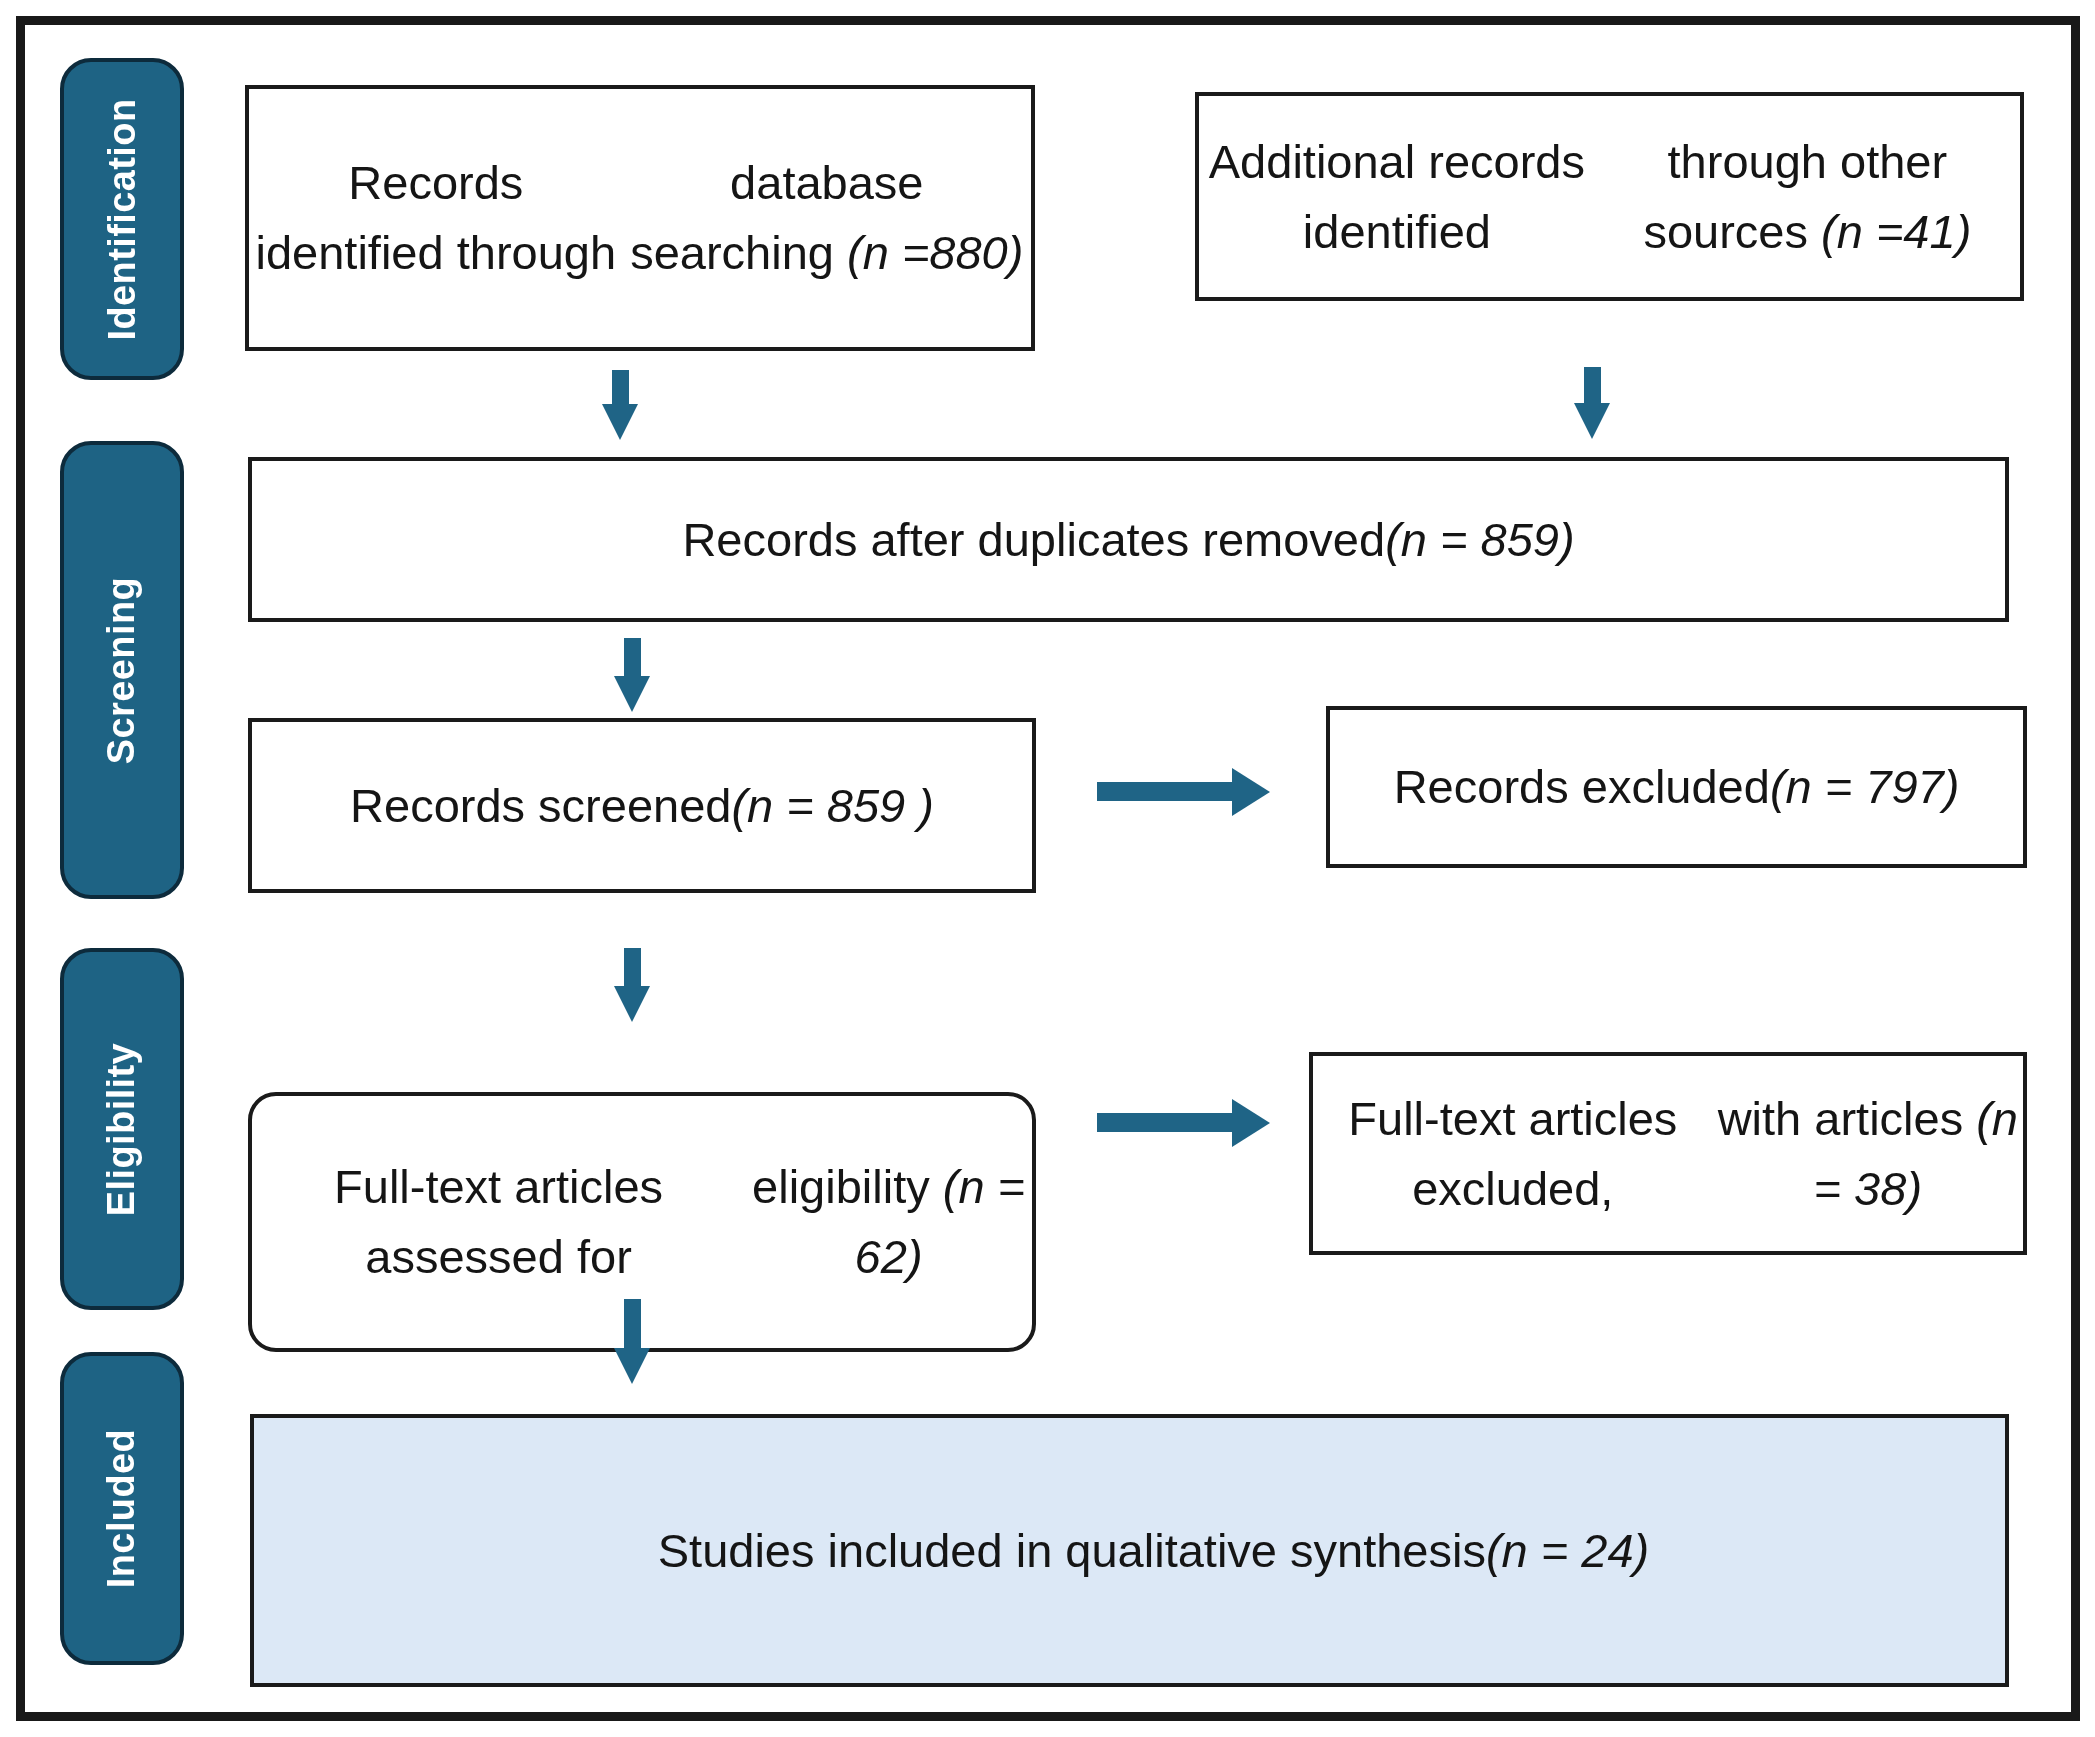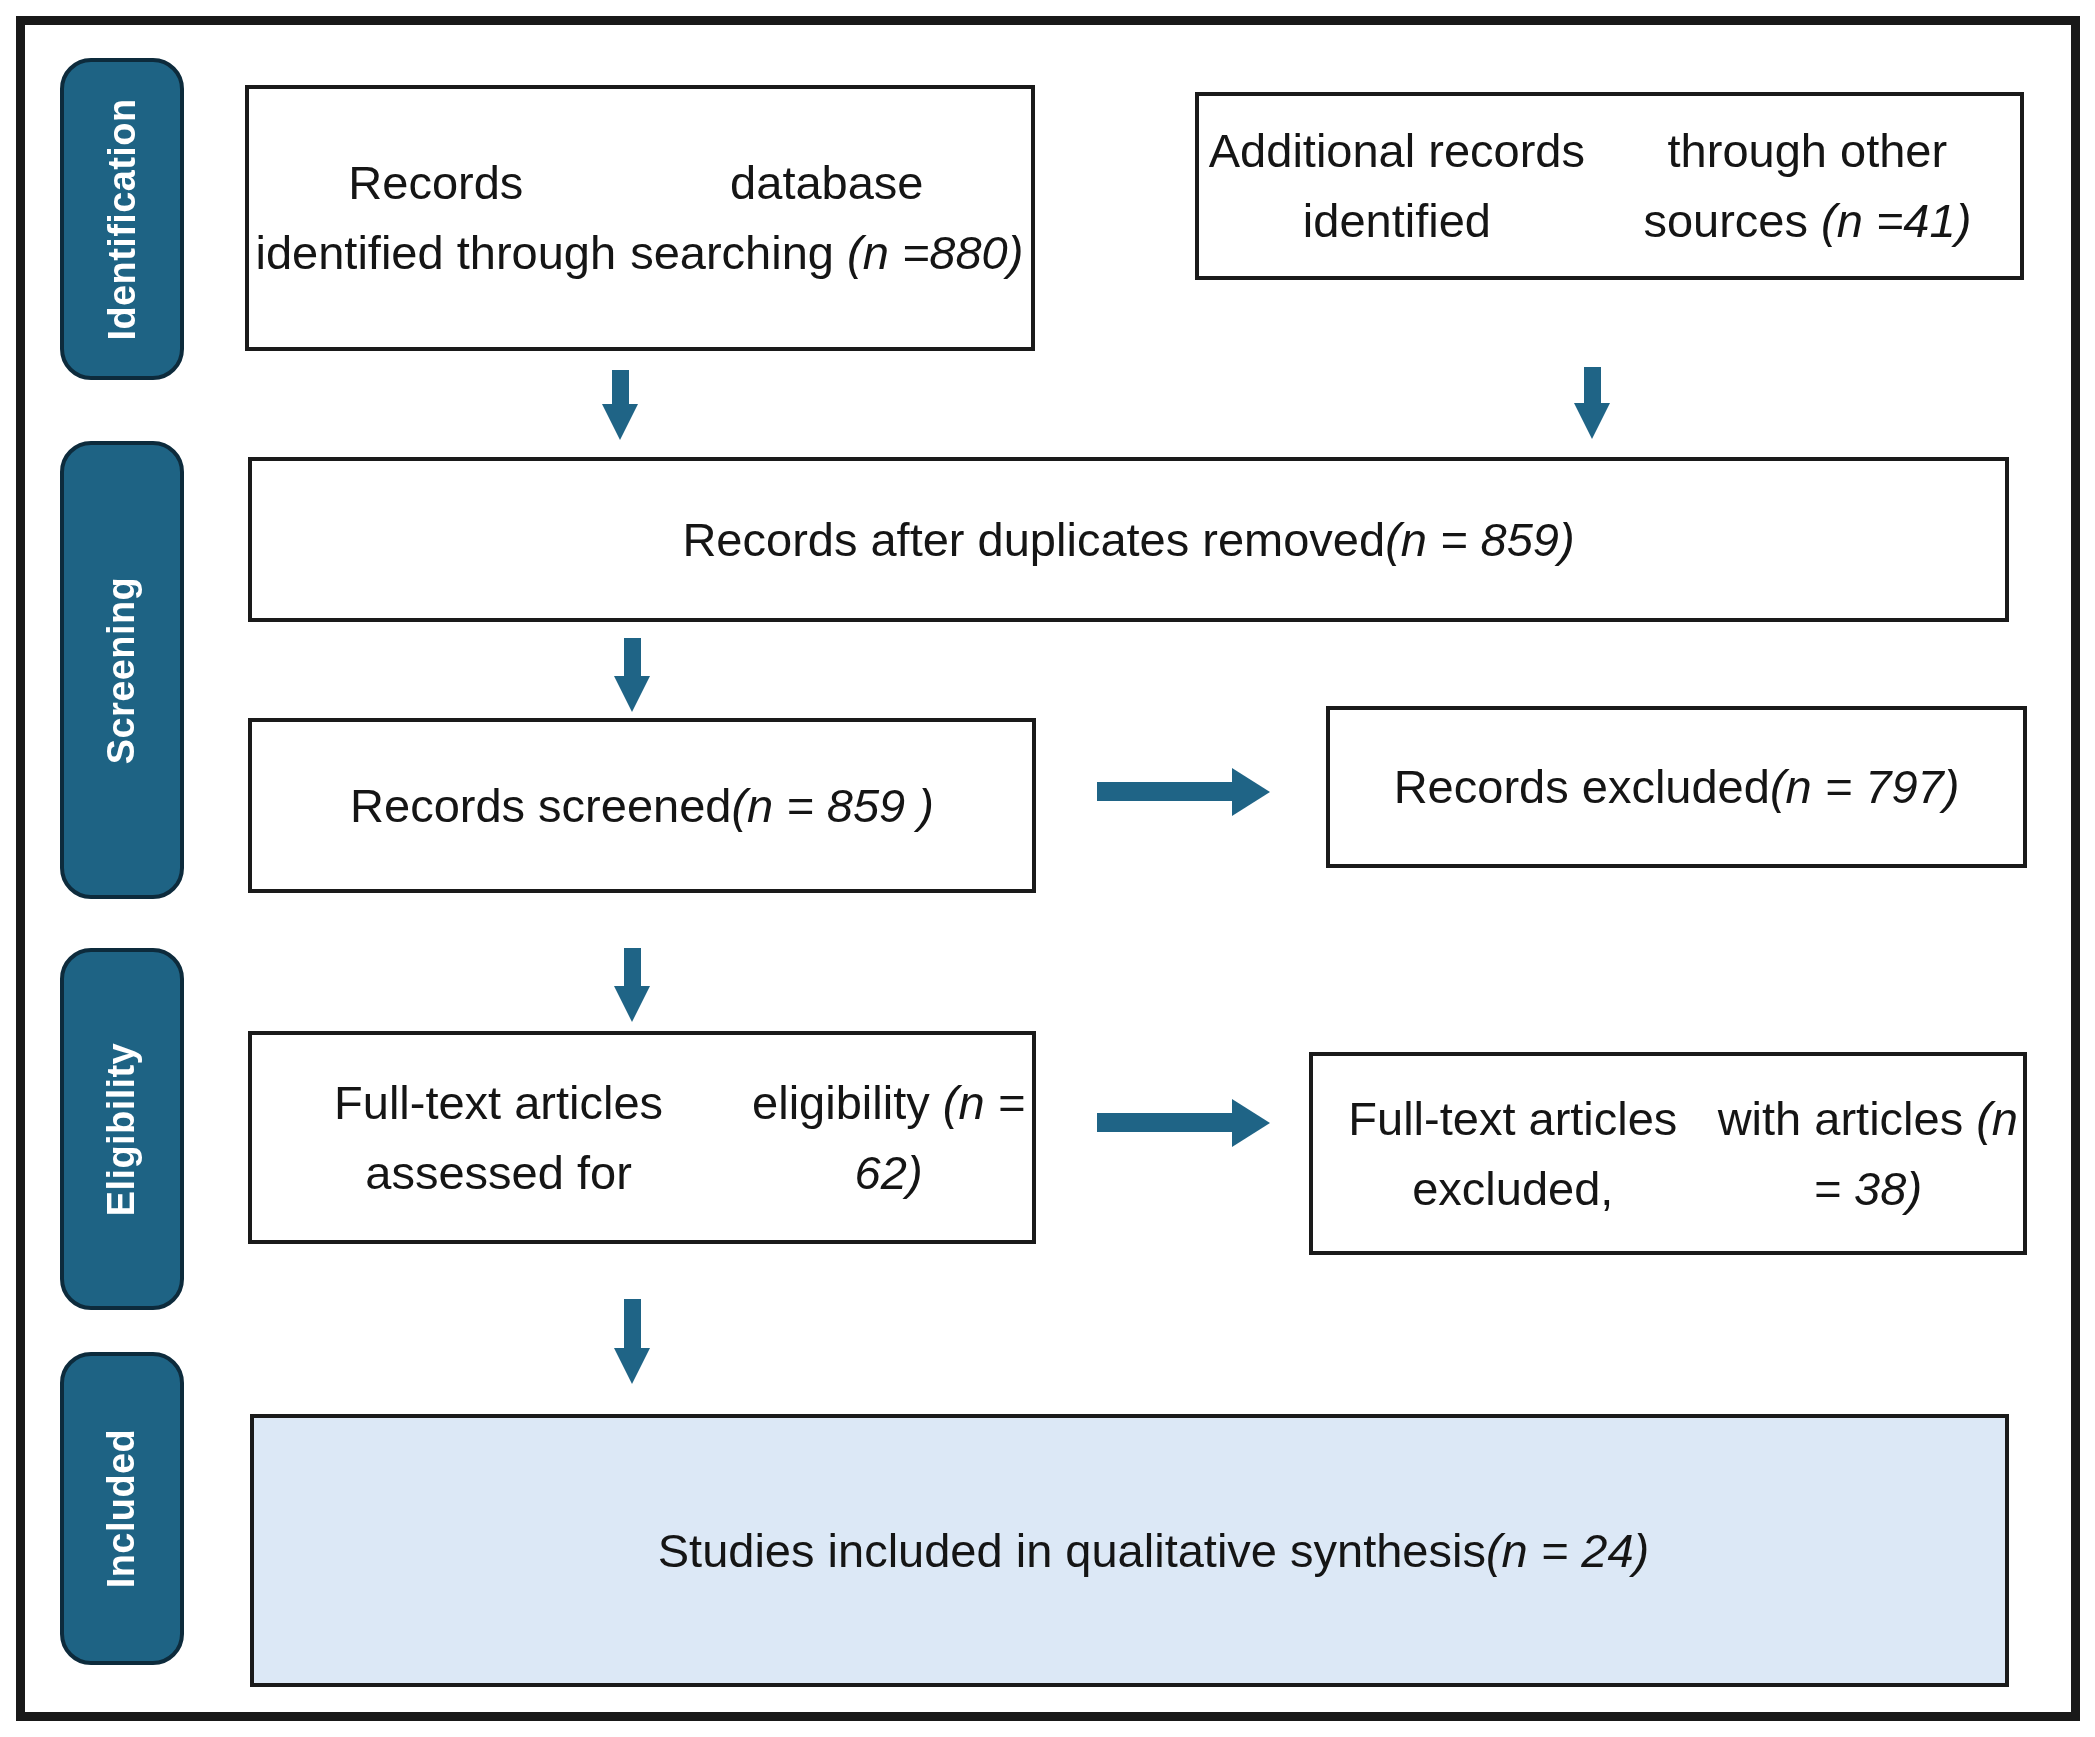--- a/index.html
+++ b/index.html
@@ -87,25 +87,25 @@
   }
 
   
   #stage-identification { top:58px;  height:322px; }
   #stage-screening      { top:441px; height:458px; }
   #stage-eligibility    { top:948px; height:362px; }
   #stage-included       { top:1352px; height:313px; }
 
   
   #box-records-identified { left:245px;  top:85px;  width:790px;  height:266px; }
-  #box-additional-records { left:1195px; top:92px;  width:829px; height:188px; }
+  #box-additional-records { left:1195px; top:92px;  width:829px; height:209px; }
   #box-after-duplicates   { left:248px;  top:457px;  width:1761px; height:165px; }
   #box-records-screened   { left:248px;  top:718px;  width:788px;  height:175px; }
   #box-records-excluded   { left:1326px; top:706px;  width:701px;  height:162px; }
-  #box-fulltext-assessed  { left:248px;  top:1031px; width:788px;  height:213px; }
+  #box-fulltext-assessed  { left:248px;  top:1092px; width:788px;  height:260px;border-radius:28px; }
   #box-fulltext-excluded  { left:1309px; top:1052px; width:718px;  height:203px; }
   #box-studies-included   { left:250px;  top:1414px; width:1759px; height:273px; }
 
   
   #arrow-1 { left:602px;  top:370px;  height:70px; }
   #arrow-2 { left:1574px; top:367px;  height:72px; }
   #arrow-3 { left:614px;  top:638px;  height:74px; }
   #arrow-4 { left:614px;  top:948px; height:74px; }
   #arrow-5 { left:614px;  top:1299px; height:85px; }
   #arrow-6 { left:1097px; top:768px;  width:173px; }

